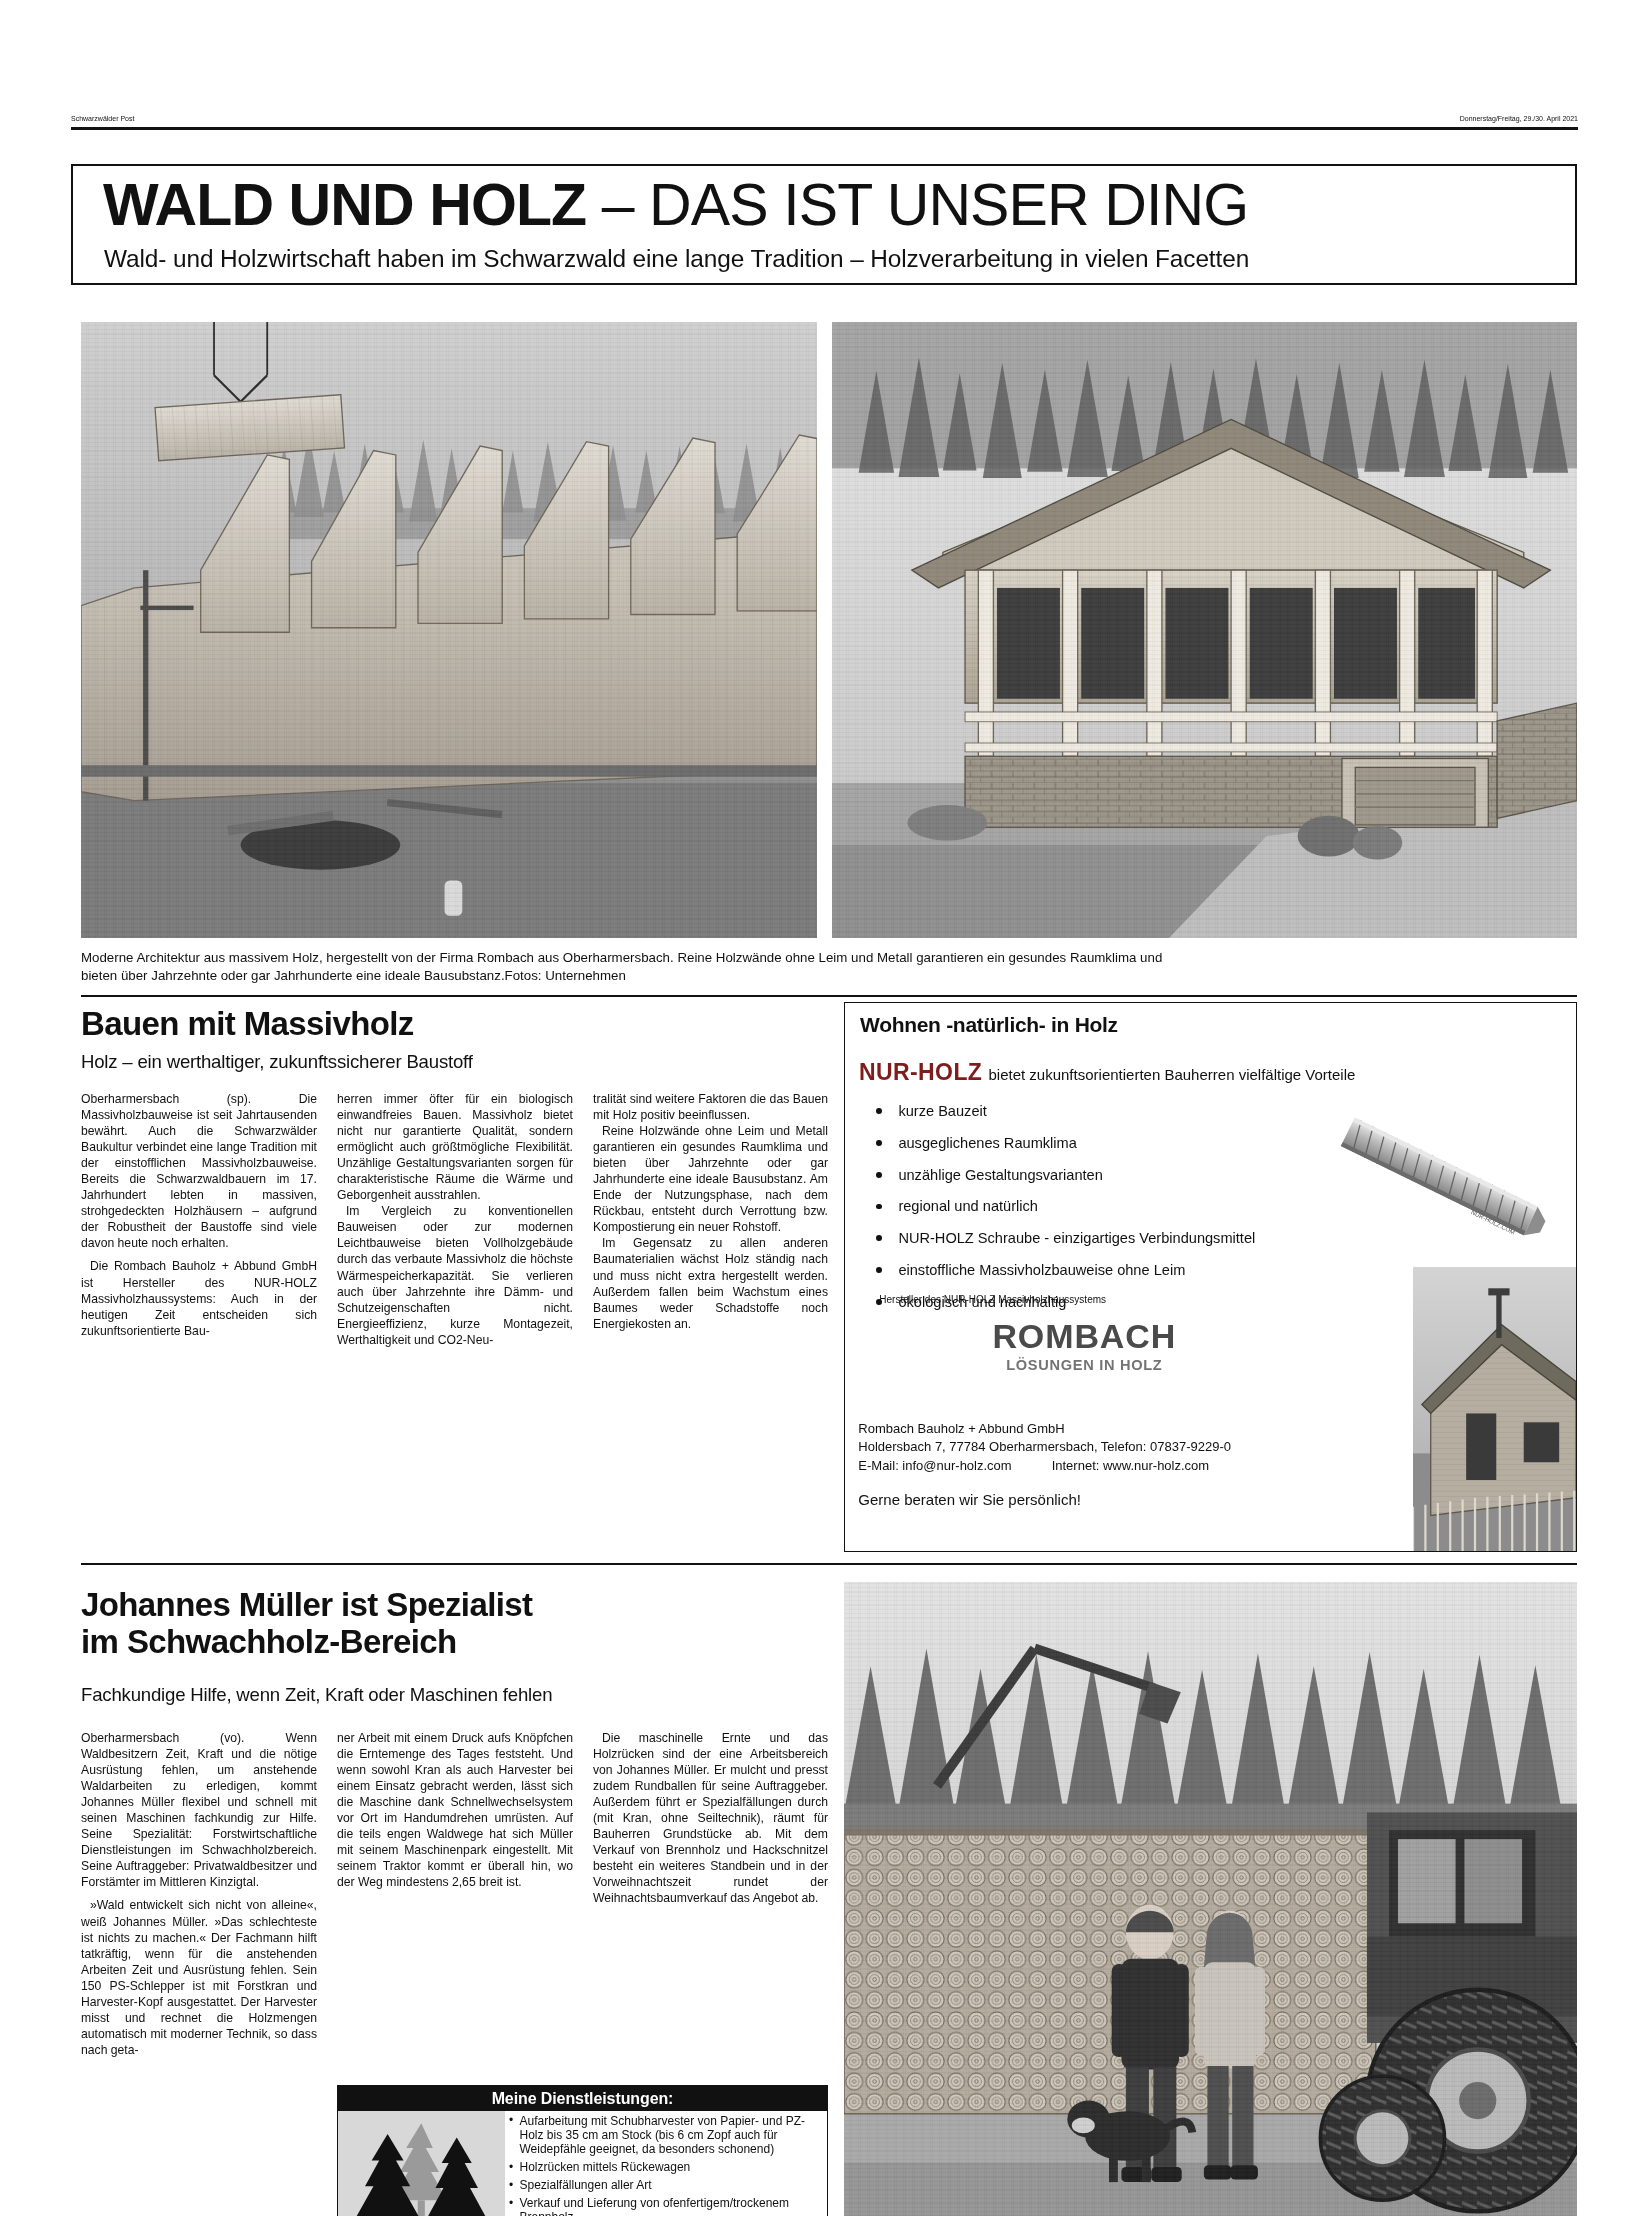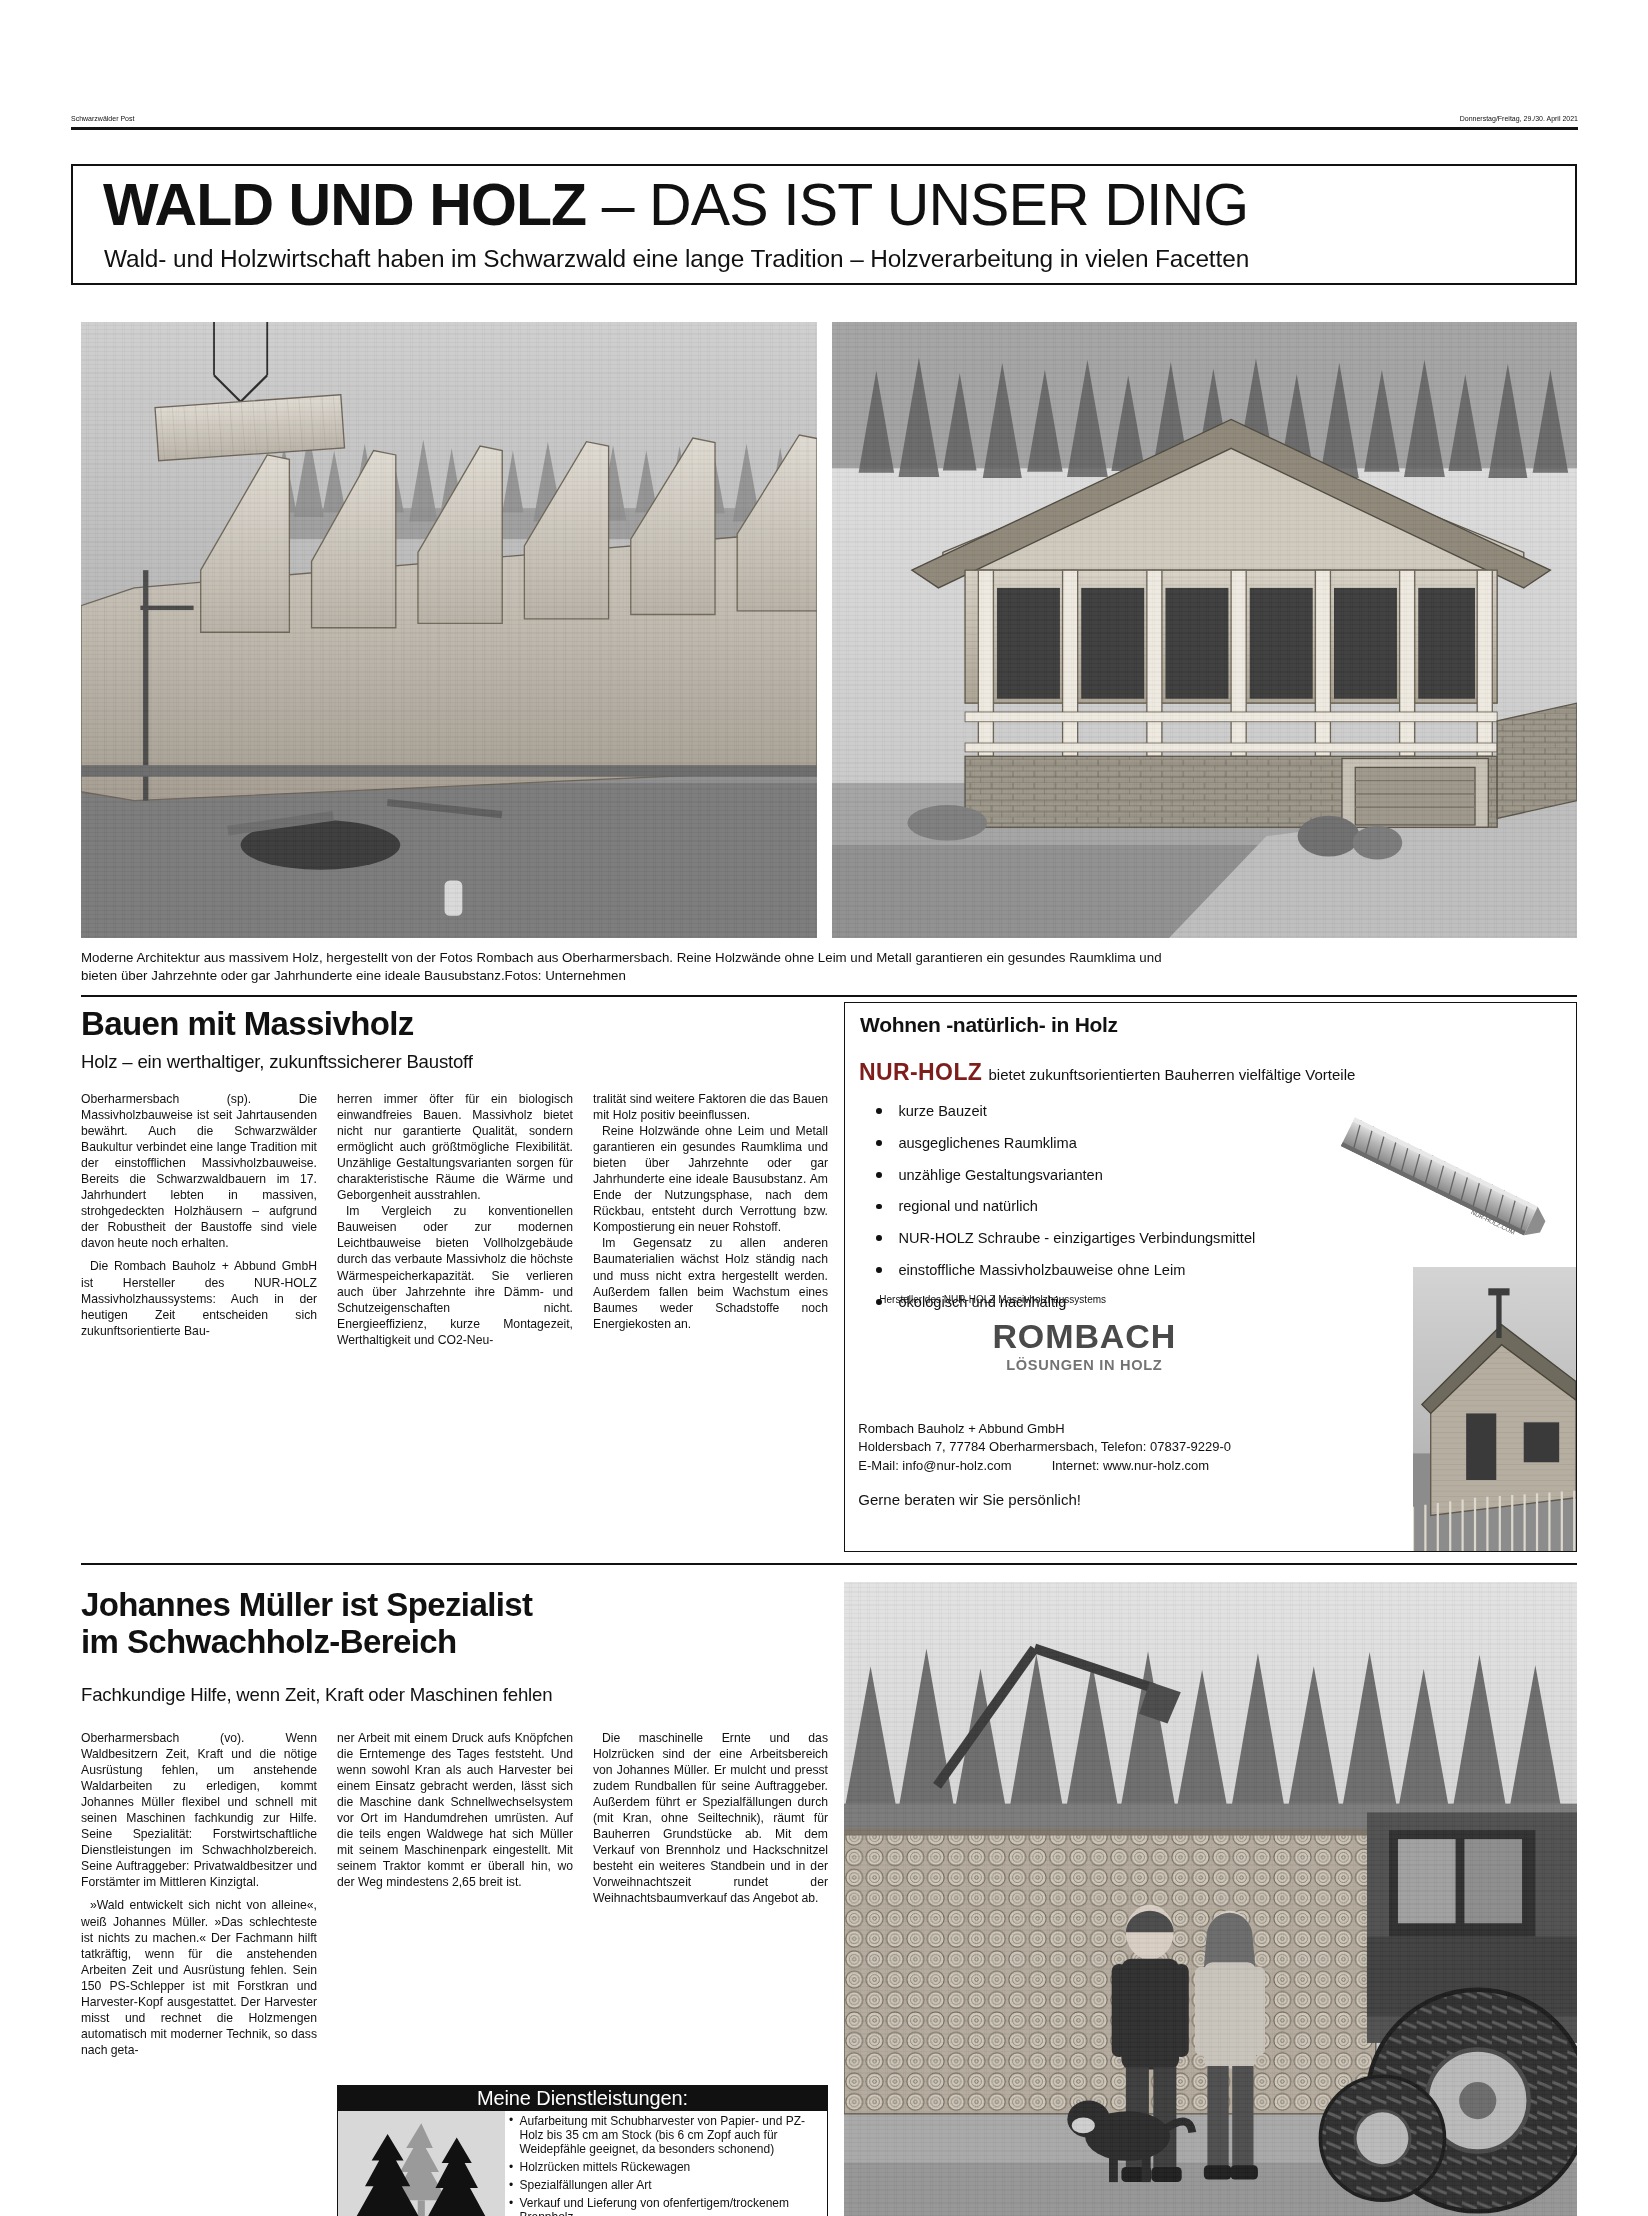--- a/index.html
+++ b/index.html
@@ -125,21 +125,21 @@
 
   .photo3{left:844px;top:1582px;width:733px;height:718px;}
 
   
   .mad{
     position:absolute;left:337px;top:2085px;width:491px;height:288px;
     border:1.8px solid #111;box-sizing:border-box;background:#fff;
   }
   .mad-title{
     position:absolute;left:0;top:0;width:100%;height:25px;background:#111;color:#fff;
-    font-size:20px;font-weight:400;display:flex;align-items:center;justify-content:center;letter-spacing:-0.1px;
+    font-size:16px;font-weight:700;display:flex;align-items:center;justify-content:center;letter-spacing:-0.1px;
   }
   .mad-left{
     position:absolute;left:0;top:25px;width:167px;bottom:32px;background:#d8d8d8;
   }
   .trees{position:absolute;left:0;top:6.2px;width:100%;height:133px;}
   .mad-right{position:absolute;left:170px;right:3.5px;top:27.5px;bottom:32px;}
   .mad-list{list-style:none;margin:0;padding:0;}
   .mad-list li{position:relative;padding-left:11.5px;font-size:12px;line-height:1.2;margin-bottom:3.5px;}
   .mad-list li::before{content:"•";position:absolute;left:0.9px;top:-0.4px;font-size:12px;}
 </style>
@@ -310,21 +310,21 @@
       <polygon points="1500,900 1680,860 1680,1080 1500,1120" fill="url(#stonewall)" stroke="#5a544a" stroke-width="3"></polygon>
 
       <ellipse cx="1120" cy="1160" rx="70" ry="46" fill="#6e6e6e"></ellipse>
       <ellipse cx="1230" cy="1175" rx="56" ry="38" fill="#7a7a7a"></ellipse>
       <ellipse cx="260" cy="1130" rx="90" ry="40" fill="#7d7d7d"></ellipse>
     </svg>
     <div class="ph-noise"></div>
   </div>
 
   <div class="caption cap-top">
-    <span class="l1">Moderne Architektur aus massivem Holz, hergestellt von der Fotos Rombach aus Oberharmersbach. Reine Holzwände ohne Leim und Metall garantieren ein gesundes Raumklima und</span>
+    <span class="l1">Moderne Architektur aus massivem Holz, hergestellt von der Firma Rombach aus Oberharmersbach. Reine Holzwände ohne Leim und Metall garantieren ein gesundes Raumklima und</span>
     <span class="l2">
       <span>bieten über Jahrzehnte oder gar Jahrhunderte eine ideale Bausubstanz.</span>
       <span>Fotos: Unternehmen</span>
     </span>
   </div>
 
   <div class="rule-thin art1-rule"></div>
   <div class="art1-head">Bauen mit Massivholz</div>
   <div class="art1-sub">Holz – ein werthaltiger, zukunftssicherer Baustoff</div>
 

